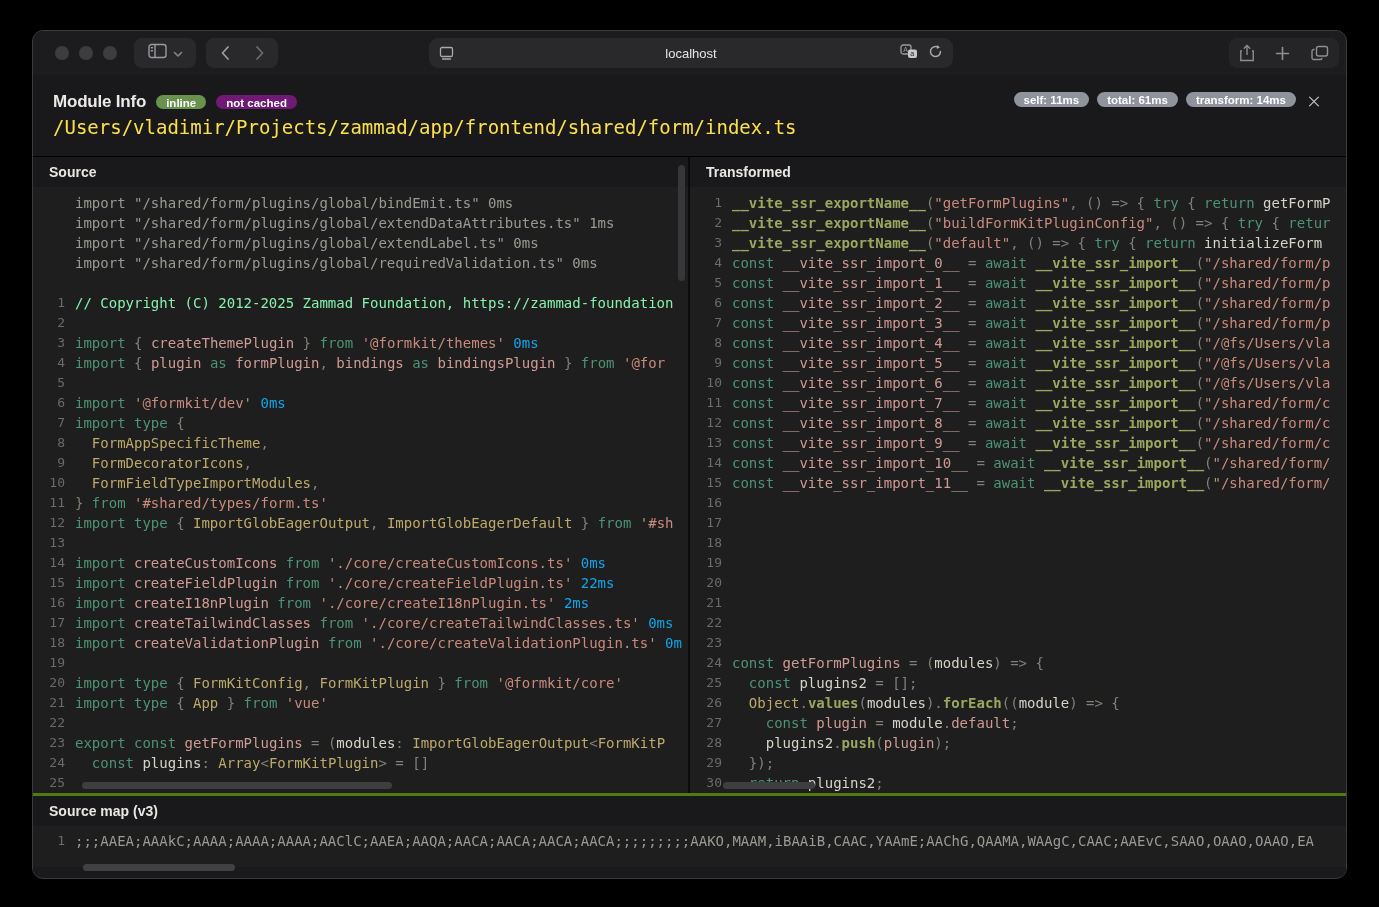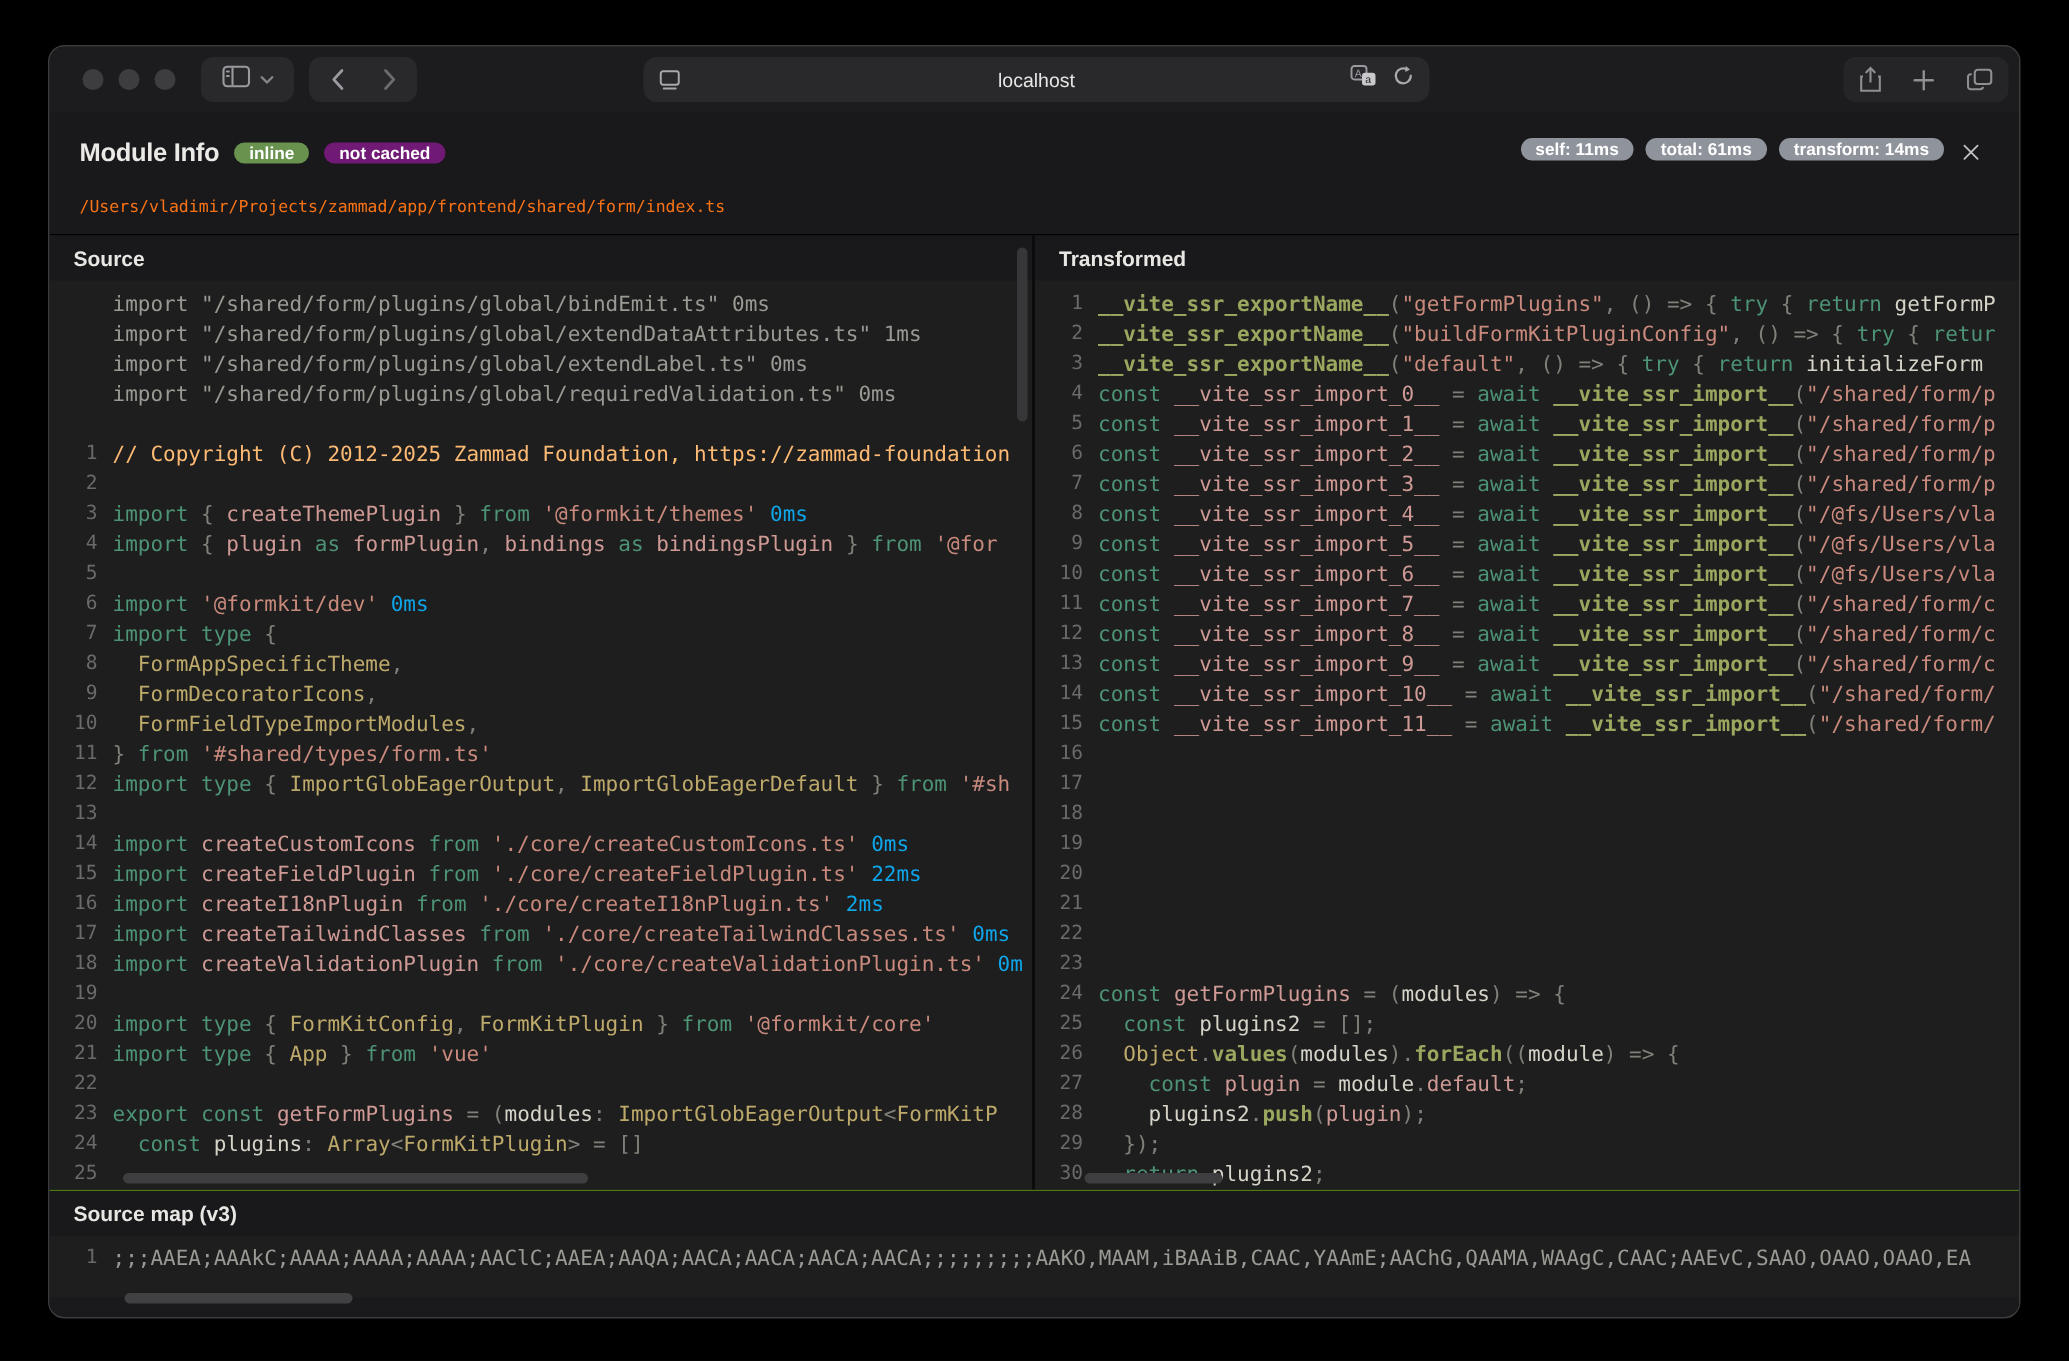--- a/index.html
+++ b/index.html
@@ -31,41 +31,41 @@
                  background:#19191b;border-bottom:1px solid #000;}
   .mh-row1{display:flex;align-items:center;gap:10px;height:24px;}
   .mh-title{font-size:17px;font-weight:700;color:#eceae6;letter-spacing:-.2px;}
   .pill{border-radius:999px;padding:3px 10px 0;font-size:11.5px;font-weight:700;color:#fff;line-height:1;}
   .pill-inline{background:#68924e;}
   .pill-notcached{background:#701a75;}
   .pill-timing{background:#8f949c;}
   .mh-right{position:absolute;right:50px;top:17px;display:flex;gap:8px;}
   .mh-close{position:absolute;right:20px;top:14px;width:24px;height:24px;background:none;border:none;
             display:flex;align-items:center;justify-content:center;}
-  .mh-path{margin-top:17px;font-family:"DejaVu Sans Mono",monospace;font-size:11px;color:#f97316;}
-
-  
-  .panels{flex:1;min-height:0;display:flex;border-bottom:1px solid #4d7c0f;}
+  .mh-path{margin-top:2px;font-family:"DejaVu Sans Mono",monospace;font-size:19px;color:#fde047;}
+
+  
+  .panels{flex:1;min-height:0;display:flex;border-bottom:3px solid #4d7c0f;}
   .panel{display:flex;flex-direction:column;min-width:0;position:relative;background:#19191b;}
   .panel-source{flex:0 0 655px;border-right:2px solid #0b0b0c;}
   .panel-transformed{flex:1;}
   .panel-title{height:30px;flex:none;display:flex;align-items:center;padding:0 16px;
                font-size:14px;font-weight:700;color:#e9e7e3;background:#19191b;}
   .codearea{flex:1;min-height:0;background:#1e1e1e;overflow:hidden;padding-top:6px;position:relative;}
   .code-line{display:flex;height:20px;line-height:20px;white-space:pre;
              font-family:"DejaVu Sans Mono",monospace;font-size:14px;}
   .ln{flex:none;width:32px;text-align:right;padding-right:10px;color:#6a6a6a;font-size:13px;}
   .code{flex:1;min-width:0;overflow:hidden;}
 
   .tk-k{color:#4d9375;}   
   .tk-s{color:#c98a7d;}   
   .tk-i{color:#cf9a95;}   
   .tk-f{color:#9aa75f;font-weight:bold;}   
   .tk-t{color:#bda96a;}   
-  .tk-c{color:#fdba74;}   
+  .tk-c{color:#86efac;}   
   .tk-w{color:#d6d3c8;}   
   .tk-p{color:#80807a;}   
   .tk-d{color:#0ea5e9;}   
   .tk-g{color:#9a9a94;}   
 
   .hscroll{position:absolute;height:7px;border-radius:4px;background:#3e3e40;bottom:4px;}
   .hscroll-src{left:49px;width:310px;}
   .hscroll-tr{left:33px;width:92px;}
   .vscroll-src{position:absolute;right:3px;top:8px;width:7px;height:116px;border-radius:4px;background:#37373a;}
 

